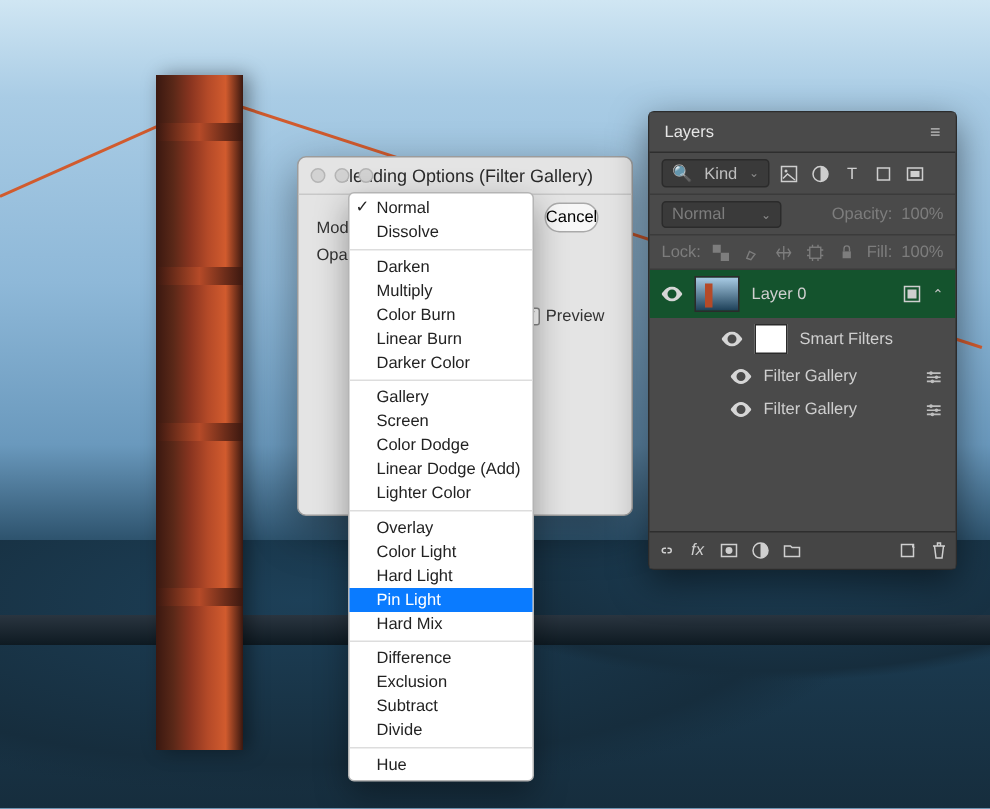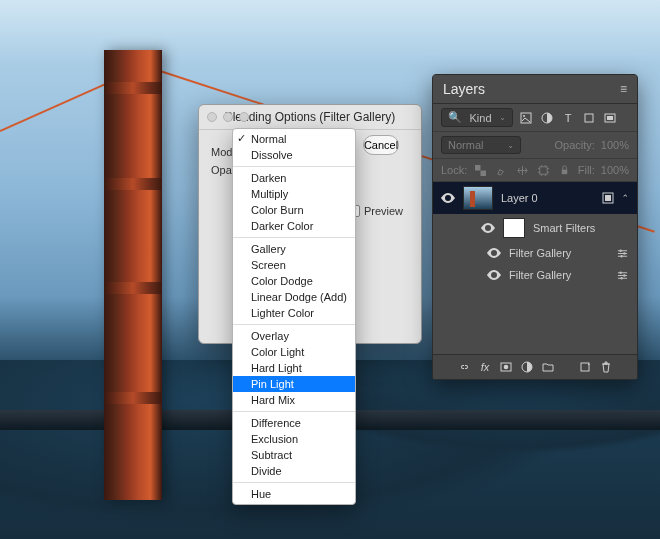--- a/index.html
+++ b/index.html
@@ -74,48 +74,48 @@
 .panel {
   position: absolute; left: 432px; top: 74px; width: 206px; height: 306px;
   background: #4a4a4a; border: 1px solid #2c2c2c; border-radius: 4px;
   box-shadow: 0 8px 24px rgba(0,0,0,0.5);
   display: flex; flex-direction: column; font-size: 11px; color: #cfcfcf;
 }
 .panel-tab {
   padding: 6px 10px; background: #4a4a4a; border-bottom: 1px solid #2e2e2e;
   display: flex; align-items: center; justify-content: space-between;
 }
-.panel-tab .tabname { color: #e6e6e6; font-size: 14px; }
+.panel-tab .tabname { color: #e6e6e6; font-size: 11px; }
 .panel-tab .menudots { color: #bfbfbf; font-size: 12px; cursor: pointer; }
 .panel-row { display: flex; align-items: center; padding: 4px 8px; gap: 6px; border-bottom: 1px solid #3b3b3b; }
 .panel-row.filter {
   color: #bbb;
 }
 .icons { display: flex; gap: 7px; align-items: center; }
 .pico { width: 14px; height: 14px; display: inline-flex; align-items: center; justify-content: center; color: #cfcfcf; }
 .select-box {
   flex: 0 0 72px; background: #3a3a3a; border: 1px solid #2b2b2b; border-radius: 3px;
   padding: 2px 6px; color: #bfbfbf; display: flex; justify-content: space-between; align-items: center;
 }
 .select-box .chev { font-size: 8px; color: #8a8a8a; }
 .dim { color: #7d7d7d; }
 .layer-list { flex: 1; overflow: hidden; }
 .layer-item { display: flex; align-items: center; padding: 4px 8px; gap: 8px; }
-.layer-item.active { background: #0f172a; }
+.layer-item.active { background: #14532d; }
 .eye { width: 14px; height: 14px; color: #d6d6d6; display: inline-flex; align-items: center; justify-content: center; }
 .thumb {
   width: 30px; height: 24px; background: linear-gradient(to bottom, #a9cce5 0%, #1d4058 100%);
   border: 1px solid #2b2b2b; position: relative;
 }
 .thumb::after { content: ""; position: absolute; left: 6px; top: 4px; width: 5px; height: 16px; background: #b54a28; }
 .mask-thumb { width: 22px; height: 20px; background: #fff; border: 1px solid #2b2b2b; }
 .sub { padding-left: 48px; }
 .sub2 { padding-left: 54px; }
 .panel-footer {
-  display: flex; justify-content: space-between; padding: 5px 24px;
+  display: flex; justify-content: space-between; padding: 5px 4px;
   border-top: 1px solid #2e2e2e; background: #454545;
 }
 .layer-right { margin-left: auto; display: flex; gap: 6px; align-items: center; color: #bfbfbf; }
 
 svg { fill: currentColor; }
 </style>
 </head>
 <body>
 
 <div class="bg"></div>
@@ -150,20 +150,21 @@
   </div>
 </div>
 
 <div class="dropdown" id="dropdown">
     <div class="item checked">Normal</div>
     <div class="item">Dissolve</div>
     <hr>
     <div class="item">Darken</div>
     <div class="item">Multiply</div>
     <div class="item">Color Burn</div>
+    <div class="item">Linear Burn</div>
     <div class="item">Darker Color</div>
     <hr>
     <div class="item">Gallery</div>
     <div class="item">Screen</div>
     <div class="item">Color Dodge</div>
     <div class="item">Linear Dodge (Add)</div>
     <div class="item">Lighter Color</div>
     <hr>
     <div class="item">Overlay</div>
     <div class="item">Color Light</div>

